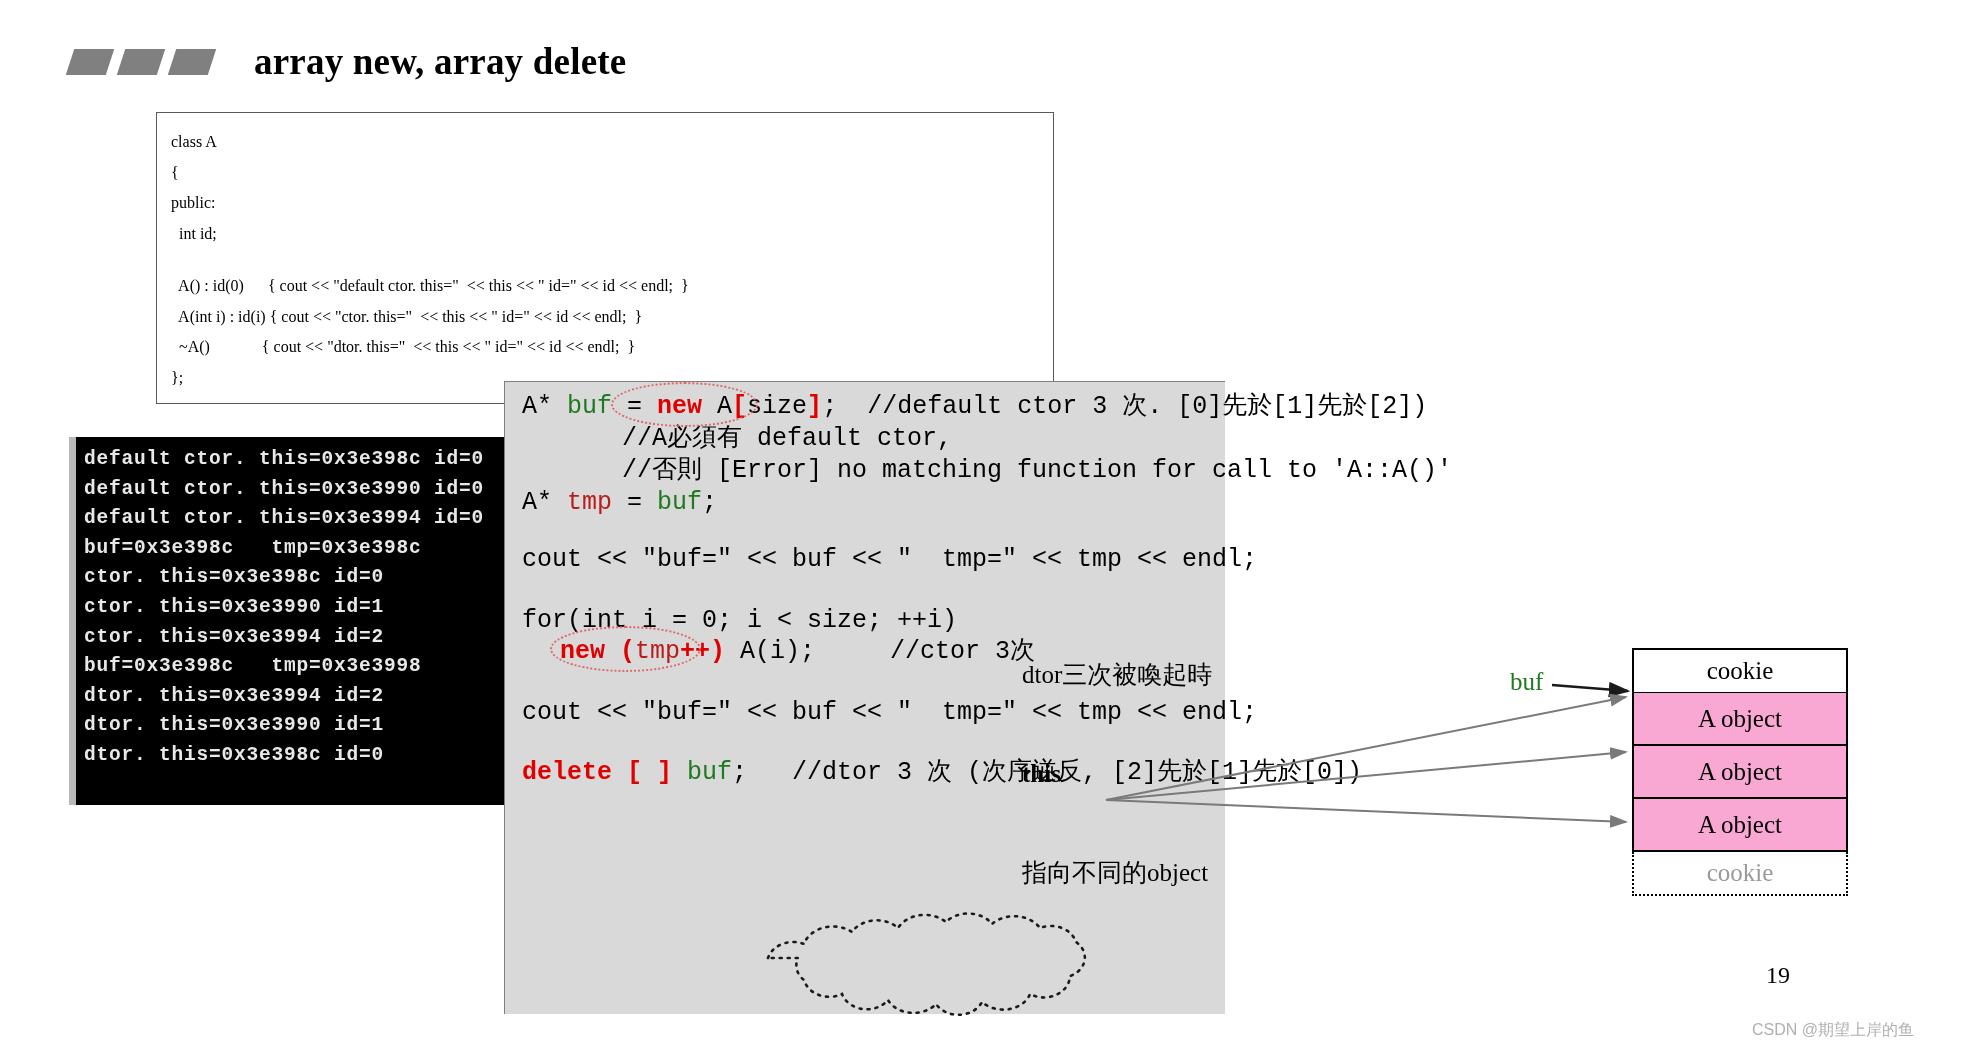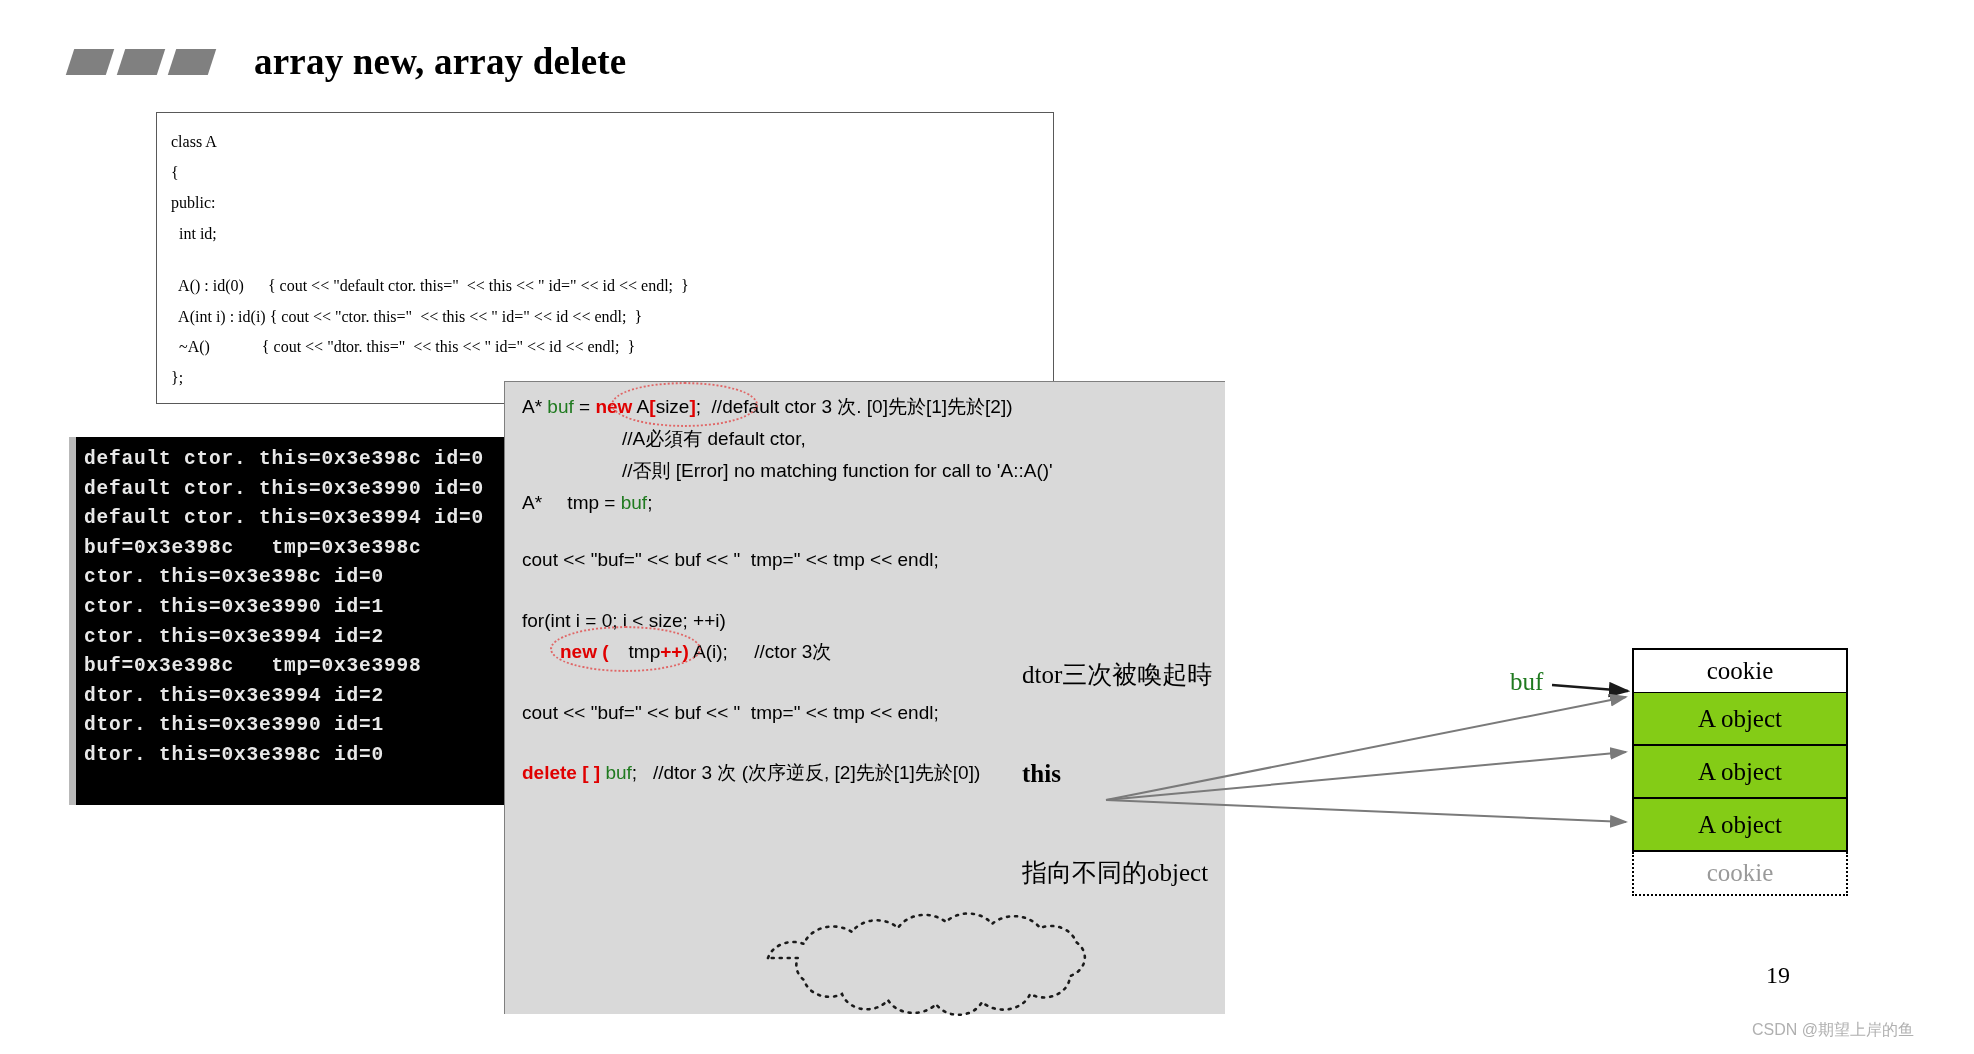--- a/index.html
+++ b/index.html
@@ -86,29 +86,29 @@
   }
   .graypanel2 {
     position: absolute;
     left: 504px; top: 801px;
     width: 721px; height: 213px;
     background: #d9d9d9;
     border-left: 1.5px solid #7f7f7f;
   }
   .code {
     position: absolute;
-    font-family: Liberation Sans, sans-serif;
-    font-size: 19px;
+    font-family: Liberation Mono, monospace;
+    font-size: 25px;
     color: #000000;
     white-space: pre;
     line-height: 30px;
   }
   .g { color: #1f7a1f; }
   .rd { color: #e00000; font-weight: bold; }
-  .tq { color: #000000; margin-left: 20px; }
+  .tq { color: #b91c1c; }
 
   
   .ellipse-red {
     position: absolute;
     border: 2px dotted #e06666;
     border-radius: 50%;
     background: transparent;
   }
 
   
@@ -134,21 +134,21 @@
     font-family: "Liberation Serif", serif;
     font-size: 25px;
     color: #000000;
   }
   .cell-cookie-top {
     background: #ffffff;
     border: 2px solid #000000;
     border-bottom: 1.5px solid #000000;
   }
   .cell-obj {
-    background: #84cc16;
+    background: #f9a8d4;
     border-left: 2px solid #000000;
     border-right: 2px solid #000000;
     border-bottom: 2px solid #000000;
     height: 53px;
   }
   .cell-cookie-bot {
     background: #ffffff;
     border: 2px dotted #000000;
     border-top: none;
     color: #9a9a9a;

